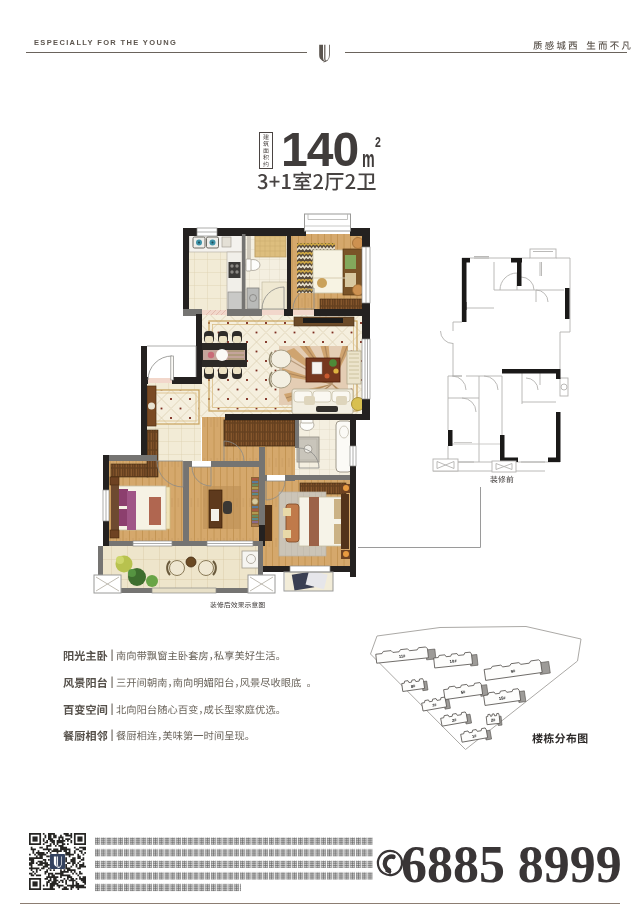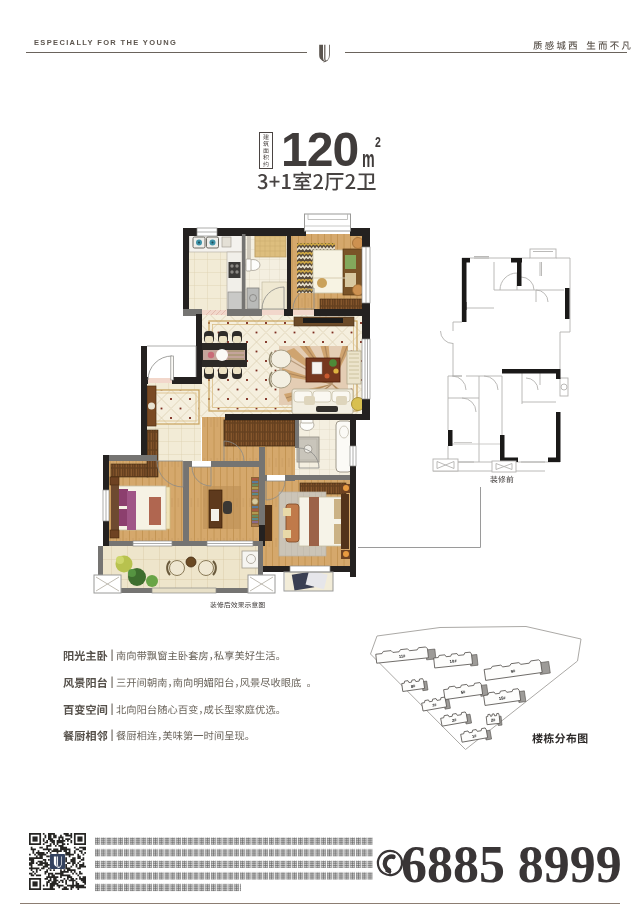--- a/index.html
+++ b/index.html
@@ -8,21 +8,21 @@
     <path d="M6.2 0.8 L7.4 0.8 L7.4 14.5 Q7.4 16 8 17 L7 17.6 Q6.2 16 6.2 14.5 Z" fill="#5a544e"></path>
     <path d="M11.8 0.8 L11.8 11 Q11.8 15 9.5 16.8 Q7.8 18.2 5.5 18.4 L5.5 17.6 Q8 17.3 9.8 15.6 Q11 14.2 11 11 L11 0.8 Z" fill="#5a544e"></path>
   </svg>
 <svg class="abs" style="left:532.9px;top:38px;" width="104" height="16" viewBox="0 0 104 16">
     <path transform="translate(0,11)" d="M5.7 -0.5C6.6 -0.2 7.8 0.4 8.4 0.8L9 0.2C8.4 -0.2 7.2 -0.7 6.3 -1.1ZM5.1 -3.2V-2.4C5.1 -1.7 4.9 -0.6 2 0.1C2.2 0.3 2.5 0.6 2.6 0.8C5.7 -0.1 6.1 -1.4 6.1 -2.4V-3.2ZM2.8 -4.4V-1.1H3.7V-3.5H7.5V-1.0H8.4V-4.4H5.7L5.8 -5.2H9.1V-6.0H5.9L6 -6.9C6.9 -7 7.8 -7.1 8.5 -7.3L7.8 -8.0C6.3 -7.7 3.6 -7.4 1.3 -7.4V-4.7C1.3 -3.2 1.2 -1.2 0.3 0.2C0.5 0.3 0.9 0.5 1.1 0.7C2 -0.8 2.2 -3.1 2.2 -4.7V-5.2H4.9L4.9 -4.4ZM5 -6.0H2.2V-6.6C3.1 -6.6 4.1 -6.7 5.1 -6.8Z M14 -5.8V-5.2H17.0V-5.8ZM14.2 -1.8V-0.3C14.2 0.5 14.5 0.7 15.7 0.7C15.9 0.7 17.4 0.7 17.7 0.7C18.7 0.7 19 0.4 19.1 -0.8C18.8 -0.9 18.5 -1 18.3 -1.1C18.2 -0.2 18.1 -0 17.6 -0.0C17.3 -0 16 -0 15.7 -0.0C15.2 -0 15.1 -0.1 15.1 -0.3V-1.8ZM15.6 -1.9C16.1 -1.5 16.6 -0.9 16.8 -0.5L17.6 -0.9C17.3 -1.2 16.8 -1.8 16.3 -2.3ZM18.9 -1.5C19.3 -1 19.7 -0.2 19.9 0.3L20.7 0.0C20.5 -0.5 20.1 -1.2 19.7 -1.8ZM13 -1.6C12.8 -1.1 12.5 -0.4 12.1 0.1L12.9 0.5C13.2 -0 13.6 -0.8 13.8 -1.3ZM14.8 -4.1H16.1V-3.2H14.8ZM14.1 -4.7V-2.6H16.8V-2.7C17 -2.5 17.3 -2.2 17.4 -2.1C17.7 -2.3 18 -2.6 18.3 -2.8C18.7 -2.3 19.2 -2 19.8 -2.0C20.5 -2 20.7 -2.4 20.9 -3.6C20.6 -3.7 20.3 -3.8 20.2 -4.0C20.1 -3.2 20 -2.8 19.8 -2.8C19.5 -2.8 19.2 -3 18.9 -3.5C19.5 -4.1 20 -4.9 20.3 -5.8L19.5 -6.0C19.3 -5.4 18.9 -4.8 18.5 -4.3C18.3 -4.8 18.2 -5.6 18.1 -6.4H20.7V-7.1H19.7L20 -7.3C19.8 -7.6 19.3 -7.9 18.9 -8.0L18.4 -7.7C18.7 -7.5 19 -7.3 19.2 -7.1H18.0C18 -7.4 18 -7.7 18 -8.0H17.1C17.2 -7.7 17.2 -7.4 17.2 -7.1H12.8V-5.7C12.8 -4.7 12.8 -3.4 12.1 -2.4C12.2 -2.3 12.6 -2 12.7 -1.8C13.5 -2.9 13.7 -4.5 13.7 -5.6V-6.4H17.2C17.4 -5.3 17.6 -4.3 17.9 -3.6C17.6 -3.3 17.2 -3 16.8 -2.7V-4.7Z M31.6 -4.8C31.4 -4 31.1 -3.3 30.8 -2.7C30.7 -3.5 30.6 -4.6 30.6 -5.8H32.5V-6.6H31.8L32.3 -6.9C32.1 -7.2 31.6 -7.7 31.3 -8.0L30.6 -7.6C31 -7.3 31.4 -6.9 31.6 -6.6H30.5C30.5 -7.1 30.5 -7.6 30.5 -8.0H29.7L29.7 -6.6H26.8V-3.6C26.8 -2.9 26.8 -2.2 26.6 -1.5L26.5 -2.3L25.6 -2.0V-4.9H26.5V-5.7H25.6V-7.9H24.8V-5.7H23.9V-4.9H24.8V-1.7C24.4 -1.5 24 -1.4 23.7 -1.3L24 -0.4C24.8 -0.7 25.7 -1.1 26.6 -1.5C26.5 -0.8 26.2 -0.2 25.8 0.3C26 0.4 26.3 0.7 26.4 0.8C27.5 -0.3 27.6 -2.2 27.6 -3.6V-3.9H28.7C28.6 -2.3 28.6 -1.7 28.5 -1.6C28.4 -1.5 28.4 -1.5 28.3 -1.5C28.1 -1.5 27.9 -1.5 27.6 -1.5C27.7 -1.3 27.8 -1 27.8 -0.8C28.1 -0.8 28.5 -0.8 28.7 -0.8C28.9 -0.8 29 -0.9 29.2 -1.1C29.3 -1.3 29.4 -2.1 29.4 -4.3C29.4 -4.4 29.4 -4.6 29.4 -4.6H27.6V-5.8H29.7C29.8 -4.2 29.9 -2.7 30.2 -1.5C29.7 -0.9 29.1 -0.3 28.3 0.2C28.5 0.3 28.8 0.6 29 0.8C29.5 0.4 30 -0 30.4 -0.6C30.7 0.2 31.1 0.7 31.6 0.7C32.3 0.7 32.5 0.3 32.7 -1.2C32.5 -1.3 32.2 -1.5 32 -1.7C32 -0.6 31.9 -0.1 31.7 -0.1C31.5 -0.1 31.2 -0.6 31.1 -1.4C31.6 -2.3 32.1 -3.4 32.4 -4.6Z M35.6 -7.4V-6.6H38.4V-5.3H36.1V0.8H37.0V0.2H42.8V0.7H43.7V-5.3H41.3V-6.6H44.1V-7.4ZM37 -0.6V-2.3C37.1 -2.1 37.3 -1.9 37.4 -1.8C38.8 -2.4 39.1 -3.5 39.2 -4.5H40.4V-3.2C40.4 -2.3 40.6 -2.1 41.5 -2.1C41.7 -2.1 42.5 -2.1 42.7 -2.1H42.8V-0.6ZM37 -2.5V-4.5H38.4C38.3 -3.8 38.1 -3 37 -2.5ZM39.2 -5.3V-6.6H40.4V-5.3ZM41.3 -4.5H42.8V-2.9C42.7 -2.9 42.7 -2.9 42.6 -2.9C42.4 -2.9 41.7 -2.9 41.6 -2.9C41.3 -2.9 41.3 -3 41.3 -3.2Z M55.4 -7.9C55.1 -6.5 54.5 -5.2 53.7 -4.4C53.9 -4.3 54.3 -4 54.5 -3.9C54.9 -4.3 55.2 -4.8 55.5 -5.3H57.6V-3.4H54.9V-2.6H57.6V-0.4H53.8V0.5H62.3V-0.4H58.5V-2.6H61.5V-3.4H58.5V-5.3H61.9V-6.2H58.5V-8.0H57.6V-6.2H55.9C56.1 -6.7 56.2 -7.2 56.4 -7.7Z M65.5 -7.6V-6.7H69.1C69 -6.3 68.9 -5.8 68.8 -5.5H66.0V0.8H66.9V-4.6H68.2V0.5H69.0V-4.6H70.4V0.5H71.3V-4.6H72.7V-0.2C72.7 -0.1 72.6 -0.1 72.5 -0.1C72.4 -0.1 71.9 -0 71.5 -0.1C71.6 0.2 71.7 0.5 71.7 0.8C72.4 0.8 72.9 0.8 73.2 0.6C73.5 0.5 73.6 0.2 73.6 -0.2V-5.5H69.8C69.9 -5.8 70 -6.3 70.1 -6.7H74.1V-7.6Z M82 -4.4C83.1 -3.6 84.5 -2.5 85.1 -1.7L85.9 -2.4C85.2 -3.2 83.7 -4.3 82.6 -5.0ZM77.3 -7.4V-6.5H81.4C80.5 -4.9 78.9 -3.3 77.1 -2.5C77.3 -2.3 77.5 -1.9 77.7 -1.7C78.9 -2.3 80 -3.2 81 -4.2V0.8H81.9V-5.5C82.2 -5.8 82.4 -6.1 82.6 -6.5H85.6V-7.4Z M91.6 -4.6C92.3 -3.9 93.1 -2.9 93.5 -2.4L94.2 -3.0C93.8 -3.5 92.9 -4.5 92.3 -5.1ZM90.6 -7.5V-4.8C90.6 -3.2 90.4 -1.2 88.7 0.2C88.9 0.3 89.3 0.7 89.4 0.8C91.2 -0.6 91.5 -3 91.5 -4.8V-6.6H94.5V-0.8C94.5 0.3 94.8 0.6 95.6 0.6C95.7 0.6 96.4 0.6 96.5 0.6C97.3 0.6 97.5 -0 97.6 -1.7C97.4 -1.8 97 -1.9 96.8 -2.1C96.8 -0.7 96.7 -0.3 96.5 -0.3C96.3 -0.3 95.8 -0.3 95.7 -0.3C95.5 -0.3 95.4 -0.4 95.4 -0.8V-7.5Z" fill="#5c554e"></path>
   </svg>
 <div class="abs" style="left:259px;top:132px;width:14px;height:37px;border:1px solid #4a4442;box-sizing:border-box;"></div>
 <svg class="abs" style="left:259px;top:132px;" width="14" height="37" viewBox="0 0 14 37">
     <path transform="translate(4,7.2)" d="M2.4 -4.5V-4.2H3.5V-3.7H2.0V-3.4H3.5V-2.9H2.3V-2.5H3.5V-2.1H2.3V-1.7H3.5V-1.3H2.0V-0.9H3.5V-0.3H3.9V-0.9H5.6V-1.3H3.9V-1.7H5.4V-2.1H3.9V-2.5H5.3V-3.4H5.7V-3.7H5.3V-4.5H3.9V-5.0H3.5V-4.5ZM3.9 -3.4H4.9V-2.9H3.9ZM3.9 -3.7V-4.2H4.9V-3.7ZM0.6 -2.4C0.6 -2.4 0.7 -2.5 0.8 -2.6H1.5C1.5 -2 1.4 -1.6 1.2 -1.2C1 -1.4 0.9 -1.7 0.8 -2.1L0.5 -1.9C0.6 -1.4 0.8 -1.1 1 -0.8C0.8 -0.4 0.5 -0 0.2 0.2C0.3 0.2 0.5 0.4 0.6 0.5C0.8 0.3 1.1 -0 1.3 -0.4C1.9 0.2 2.8 0.3 3.9 0.3H5.6C5.6 0.2 5.7 0 5.8 -0.1C5.5 -0.1 4.2 -0.1 3.9 -0.1C2.9 -0.1 2.1 -0.2 1.5 -0.8C1.7 -1.4 1.9 -2.1 2 -2.9L1.8 -3.0L1.7 -3.0H1.2C1.5 -3.4 1.8 -4 2 -4.5L1.7 -4.7L1.6 -4.7H0.4V-4.3H1.4C1.2 -3.7 0.9 -3.2 0.8 -3.1C0.7 -2.9 0.5 -2.7 0.4 -2.7C0.5 -2.6 0.5 -2.4 0.6 -2.4Z M3.3 5.0C3.6 5.3 4 5.8 4.1 6.1L4.5 5.8C4.3 5.5 3.9 5.1 3.6 4.8ZM0.2 6 0.3 6.5C0.9 6.3 1.8 6.2 2.5 6.0L2.5 5.6L1.7 5.8V4.2H2.5V3.8H0.4V4.2H1.2V5.8ZM2.8 3.8V5.1C2.8 5.7 2.7 6.4 1.7 6.9C1.8 7 2 7.2 2 7.3C3 6.7 3.2 5.8 3.2 5.1V4.2H4.5V6.5C4.5 6.9 4.6 7 4.7 7.1C4.7 7.1 4.9 7.2 5 7.2C5.1 7.2 5.2 7.2 5.3 7.2C5.4 7.2 5.5 7.1 5.6 7.1C5.7 7.1 5.7 7 5.8 6.9C5.8 6.8 5.8 6.6 5.8 6.4C5.7 6.3 5.6 6.3 5.5 6.2C5.5 6.4 5.5 6.6 5.5 6.6C5.4 6.7 5.4 6.7 5.4 6.8C5.4 6.8 5.3 6.8 5.3 6.8C5.2 6.8 5.1 6.8 5.1 6.8C5.1 6.8 5 6.8 5 6.7C5 6.7 5 6.6 5 6.5V3.8ZM1.2 1.7C1 2.4 0.7 3.1 0.2 3.5C0.3 3.5 0.5 3.7 0.6 3.7C0.8 3.5 1.1 3.2 1.3 2.8H1.6C1.7 3.1 1.9 3.4 1.9 3.7L2.3 3.5C2.3 3.3 2.2 3 2 2.8H2.9V2.4H1.4C1.5 2.2 1.6 2 1.7 1.8ZM3.6 1.7C3.4 2.4 3.1 3 2.7 3.4C2.9 3.5 3 3.6 3.1 3.7C3.3 3.4 3.5 3.1 3.7 2.8H4.1C4.3 3.1 4.5 3.4 4.6 3.6L5 3.5C4.9 3.3 4.7 3 4.6 2.8H5.7V2.4H3.8C3.9 2.2 3.9 2 4 1.8Z M2.3 11.6H3.6V12.3H2.3ZM2.3 11.2V10.6H3.6V11.2ZM2.3 12.6H3.6V13.3H2.3ZM0.3 9.0V9.4H2.7C2.6 9.6 2.6 9.9 2.5 10.1H0.6V14.1H1.1V13.8H4.9V14.1H5.4V10.1H3.0L3.2 9.4H5.7V9.0ZM1.1 13.3V10.6H1.9V13.3ZM4.9 13.3H4.0V10.6H4.9Z M4.6 19.2C4.9 19.7 5.2 20.4 5.3 20.8L5.8 20.6C5.6 20.2 5.3 19.5 5 19.0ZM3.3 19.0C3.2 19.6 2.9 20.2 2.5 20.6C2.6 20.7 2.8 20.8 2.9 20.9C3.2 20.5 3.6 19.8 3.8 19.1ZM3.3 16.2H5.0V18.0H3.3ZM2.9 15.8V18.4H5.5V15.8ZM2.4 15.4C1.9 15.6 1 15.8 0.2 15.9C0.3 16 0.3 16.2 0.3 16.3C0.7 16.2 1 16.2 1.3 16.1V17.1H0.3V17.5H1.3C1 18.2 0.6 19 0.2 19.4C0.3 19.5 0.4 19.7 0.4 19.8C0.8 19.5 1.1 18.8 1.3 18.2V20.9H1.8V18.1C2 18.4 2.3 18.9 2.4 19.1L2.7 18.7C2.6 18.5 2 17.8 1.8 17.6V17.5H2.7V17.1H1.8V16.0C2.1 15.9 2.4 15.9 2.6 15.8Z M0.2 26.9 0.3 27.3C0.9 27.2 1.8 27 2.6 26.9L2.5 26.5C1.7 26.6 0.8 26.8 0.2 26.9ZM3 24.7C3.4 25.1 3.9 25.7 4.1 26.0L4.5 25.7C4.3 25.4 3.7 24.8 3.3 24.5ZM0.4 24.7C0.5 24.6 0.6 24.6 1.4 24.5C1.1 24.9 0.9 25.2 0.7 25.3C0.5 25.5 0.4 25.7 0.3 25.7C0.3 25.8 0.4 26 0.4 26.1C0.5 26 0.8 26 2.5 25.7C2.5 25.6 2.5 25.4 2.5 25.3L1 25.5C1.5 25 2 24.3 2.4 23.7L2.1 23.4C1.9 23.7 1.8 23.9 1.7 24.1L0.8 24.2C1.2 23.7 1.6 23 1.9 22.4L1.5 22.2C1.2 22.9 0.7 23.7 0.6 23.9C0.4 24.1 0.3 24.2 0.2 24.2C0.3 24.3 0.3 24.6 0.4 24.7ZM3.4 22.2C3.2 23 2.9 23.8 2.5 24.3C2.6 24.4 2.7 24.5 2.8 24.6C3 24.3 3.2 24 3.3 23.7H5.1C5 26 4.9 26.9 4.8 27.1C4.7 27.2 4.6 27.2 4.5 27.2C4.4 27.2 4 27.2 3.7 27.2C3.7 27.3 3.8 27.5 3.8 27.6C4.1 27.7 4.5 27.7 4.7 27.6C4.9 27.6 5 27.6 5.2 27.4C5.4 27.1 5.5 26.2 5.5 23.5C5.5 23.4 5.5 23.3 5.5 23.3H3.5C3.6 22.9 3.7 22.6 3.8 22.2Z" fill="#4a4442"></path>
   </svg>
-<div class="abs" style="left:281px;top:122px;font-size:48px;font-weight:bold;letter-spacing:-1px;color:#403c3b;white-space:nowrap;">120</div>
+<div class="abs" style="left:281px;top:122px;font-size:48px;font-weight:bold;letter-spacing:-1px;color:#403c3b;white-space:nowrap;">140</div>
 <div class="abs" style="left:362px;top:145.5px;font-size:23px;font-weight:bold;color:#403c3b;transform:scaleX(0.62);transform-origin:0 0;">m</div>
 <div class="abs" style="left:375px;top:134px;font-size:14px;font-weight:bold;color:#403c3b;transform:scaleX(0.75);transform-origin:0 0;">2</div>
 <svg class="abs" style="left:256.5px;top:169px;" width="124" height="27" viewBox="0 0 124 27">
     <path transform="translate(0,20)" d="M5.4 0.3C8.1 0.3 10.4 -1.3 10.4 -4.0C10.4 -6 9 -7.3 7.3 -7.7V-7.8C8.9 -8.4 9.9 -9.6 9.9 -11.3C9.9 -13.8 8 -15.1 5.3 -15.1C3.6 -15.1 2.3 -14.4 1.1 -13.4L2.3 -11.9C3.2 -12.7 4.1 -13.3 5.3 -13.3C6.7 -13.3 7.5 -12.5 7.5 -11.2C7.5 -9.7 6.6 -8.6 3.6 -8.6V-6.8C7 -6.8 8 -5.8 8 -4.1C8 -2.6 6.9 -1.7 5.2 -1.7C3.7 -1.7 2.6 -2.4 1.7 -3.3L0.6 -1.8C1.6 -0.7 3.1 0.3 5.4 0.3Z M16.6 -2.3H18.4V-6.6H22.5V-8.3H18.4V-12.7H16.6V-8.3H12.5V-6.6H16.6Z M25.1 0.0H33.6V-1.9H30.8V-14.9H29.0C28.1 -14.3 27.1 -14 25.8 -13.7V-12.3H28.4V-1.9H25.1Z M38.1 -4.5V-2.8H44.2V-0.6H36.3V1.1H54.3V-0.6H46.2V-2.8H52.5V-4.5H46.2V-6.4H44.2V-4.5ZM39 -5.9C39.7 -6.2 40.7 -6.3 50.1 -7.0C50.6 -6.6 51 -6.1 51.2 -5.7L52.7 -6.8C51.9 -7.8 50.2 -9.3 48.8 -10.4H52.0V-12.0H38.6V-10.4H42.2C41.2 -9.4 40.2 -8.6 39.8 -8.4C39.3 -8 38.8 -7.7 38.4 -7.6C38.6 -7.2 38.9 -6.3 39 -5.9ZM47.3 -9.6C47.8 -9.2 48.3 -8.8 48.7 -8.4L41.7 -7.9C42.7 -8.6 43.7 -9.5 44.7 -10.4H48.6ZM43.8 -16.8C44 -16.3 44.3 -15.8 44.5 -15.3H36.5V-11.6H38.3V-13.6H52.1V-11.6H54.0V-15.3H46.6C46.4 -15.9 46 -16.7 45.6 -17.3Z M56.4 0.0H66.0V-2.0H62.3C61.6 -2 60.7 -1.9 59.9 -1.8C63 -4.8 65.3 -7.8 65.3 -10.7C65.3 -13.4 63.6 -15.1 60.9 -15.1C58.9 -15.1 57.6 -14.3 56.3 -12.9L57.6 -11.6C58.4 -12.6 59.4 -13.3 60.6 -13.3C62.2 -13.3 63.1 -12.2 63.1 -10.6C63.1 -8.1 60.8 -5.2 56.4 -1.4Z M69.7 -15.9V-8.6C69.7 -5.8 69.6 -2.1 67.9 0.5C68.3 0.7 69.1 1.3 69.4 1.7C71.4 -1.1 71.6 -5.5 71.6 -8.6V-14.0H86.5V-15.9ZM72.6 -11.2V-9.4H78.9V-0.7C78.9 -0.4 78.8 -0.3 78.4 -0.3C78 -0.3 76.5 -0.3 75.1 -0.3C75.4 0.2 75.7 1.1 75.8 1.6C77.7 1.6 79 1.6 79.8 1.3C80.6 1 80.9 0.4 80.9 -0.7V-9.4H86.1V-11.2Z M88.5 0.0H98.2V-2.0H94.4C93.7 -2 92.8 -1.9 92 -1.8C95.2 -4.8 97.5 -7.8 97.5 -10.7C97.5 -13.4 95.7 -15.1 93 -15.1C91 -15.1 89.7 -14.3 88.4 -12.9L89.7 -11.6C90.5 -12.6 91.5 -13.3 92.7 -13.3C94.3 -13.3 95.2 -12.2 95.2 -10.6C95.2 -8.1 92.9 -5.2 88.5 -1.4Z M101.6 -15.6V-13.7H107.5V-0.9H100.4V1.0H118.6V-0.9H109.6V-13.7H115.1V-7.3C115.1 -7 115 -6.9 114.6 -6.9C114.2 -6.9 112.8 -6.8 111.4 -6.9C111.7 -6.4 112 -5.6 112.1 -5.0C113.9 -5 115.2 -5 116.1 -5.4C116.9 -5.7 117.1 -6.2 117.1 -7.3V-15.6Z" fill="#474342"></path>
   </svg>
 <svg class="abs" style="left:85px;top:205px;" width="300" height="400" viewBox="85 205 300 400">
     <defs>
       <pattern id="dia" width="19" height="19" patternUnits="userSpaceOnUse">
         <rect width="19" height="19" fill="#f5efde"></rect>
         <path d="M0 9.5 L9.5 0 L19 9.5 L9.5 19 Z" fill="none" stroke="#dcd1b2" stroke-width="0.8"></path>

